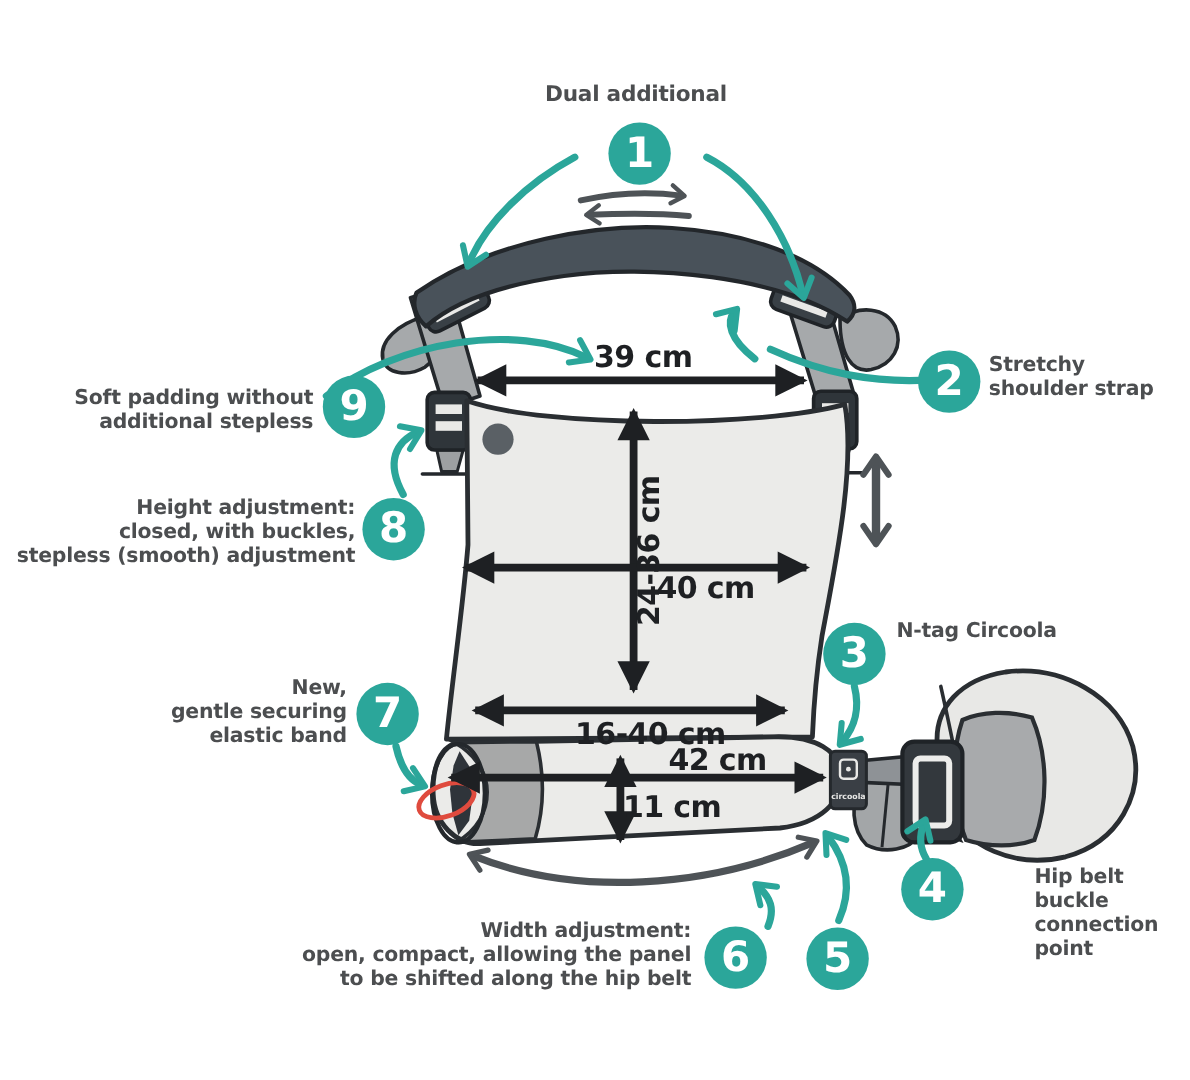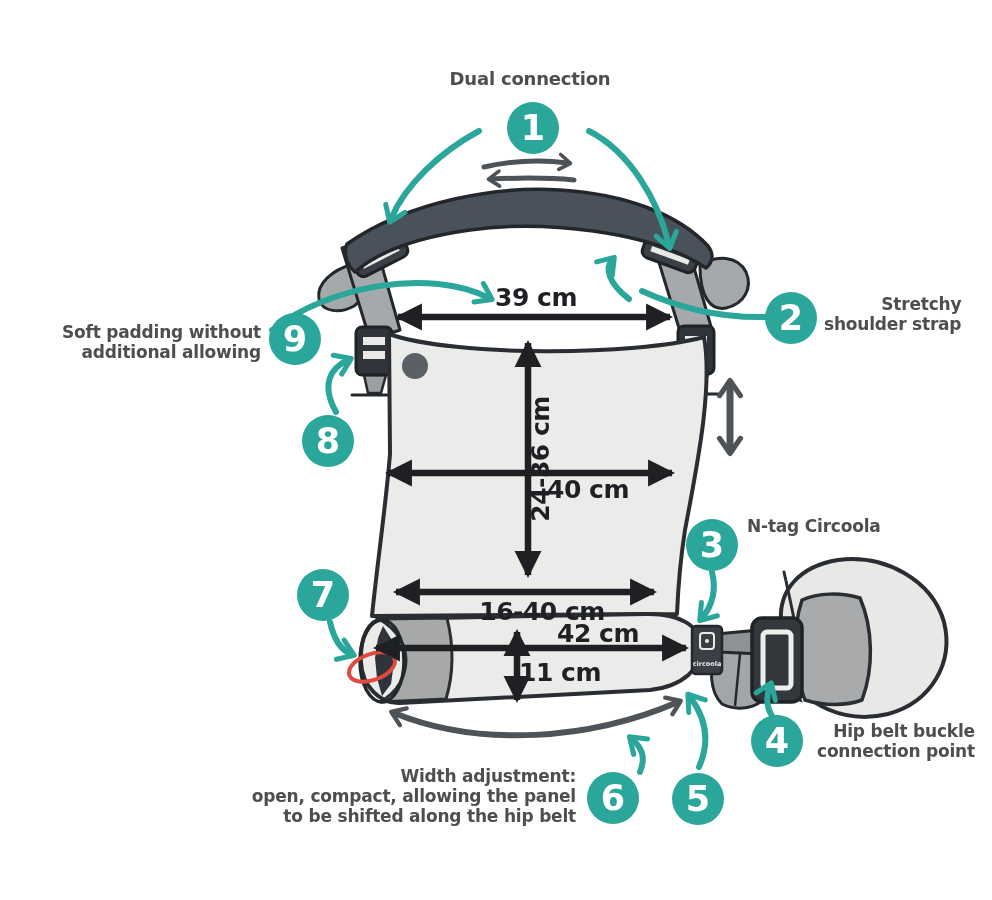--- a/index.html
+++ b/index.html
@@ -6,21 +6,21 @@
   .stage{
     position:relative;width:992px;height:900px;background:#ffffff;overflow:hidden;
     font-family:"DejaVu Sans","Liberation Sans",sans-serif;
   }
   .stage svg{position:absolute;left:0;top:0;}
   .label{
     position:absolute;color:#4C4E50;font-weight:bold;font-size:17px;line-height:1.18;
     white-space:pre-line;letter-spacing:-0.2px;
   }
   .align-right{text-align:right;}
-  .align-left{text-align:right;}
+  .align-left{text-align:left;}
   .title{
     position:absolute;left:330px;top:68px;width:400px;text-align:center;
     color:#4C4E50;font-weight:bold;font-size:18px;letter-spacing:-0.2px;
   }
   .badge{
     position:absolute;width:52px;height:52px;border-radius:50%;
     background:#2BA69A;color:#ffffff;font-weight:bold;font-size:35px;
     display:flex;align-items:center;justify-content:center;line-height:1;
   }
 </style>
@@ -145,21 +145,21 @@
       <path d="M 629 299 C 608 283 605 268 612 260" marker-end="url(#tv)"></path>
       <path d="M 336 412 C 321 385 330 368 348 360" marker-end="url(#tv)"></path>
       <path d="M 712 572 C 717 592 712 606 702 618" marker-end="url(#tv)"></path>
       <path d="M 330 622 C 334 640 341 650 351 654" marker-end="url(#tv)"></path>
       <path d="M 640 772 C 646 757 642 748 632 739" marker-end="url(#tv)"></path>
       <path d="M 699 767 C 710 742 706 718 690 697" marker-end="url(#tv)"></path>
       <path d="M 772 716 C 766 706 766 696 770 686" marker-end="url(#tv)"></path>
     </g>
   </svg>
 
-  <div class="title">Dual connection</div>
+  <div class="title">Dual additional</div>
 
   <div class="badge" style="left:507px;top:102px">
       <span>1</span>
     </div>
   <div class="badge" style="left:765px;top:292px">
       <span>2</span>
     </div>
   <div class="badge" style="left:686px;top:519px">
       <span>3</span>
     </div>
@@ -178,21 +178,27 @@
   <div class="badge" style="left:302px;top:415px">
       <span>8</span>
     </div>
   <div class="badge" style="left:269px;top:313px">
       <span>9</span>
     </div>
 
   <div class="label align-left" style="left:824px;top:294px">Stretchy
 shoulder strap</div>
   <div class="label align-left" style="left:747px;top:516px">N-tag Circoola</div>
-  <div class="label align-left" style="left:817px;top:721px">Hip belt buckle
+  <div class="label align-left" style="left:862px;top:721px">Hip belt buckle
 connection point</div>
   <div class="label align-right" style="right:416px;top:766px">Width adjustment:
 open, compact, allowing the panel
 to be shifted along the hip belt</div>
+  <div class="label align-right" style="right:703px;top:563px">New,
+gentle securing
+elastic band</div>
+  <div class="label align-right" style="right:696px;top:413px">Height adjustment:
+closed, with buckles,
+stepless (smooth) adjustment</div>
   <div class="label align-right" style="right:731px;top:322px">Soft padding without
-additional allowing</div>
+additional stepless</div>
 
 </div>
 
 </body></html>

